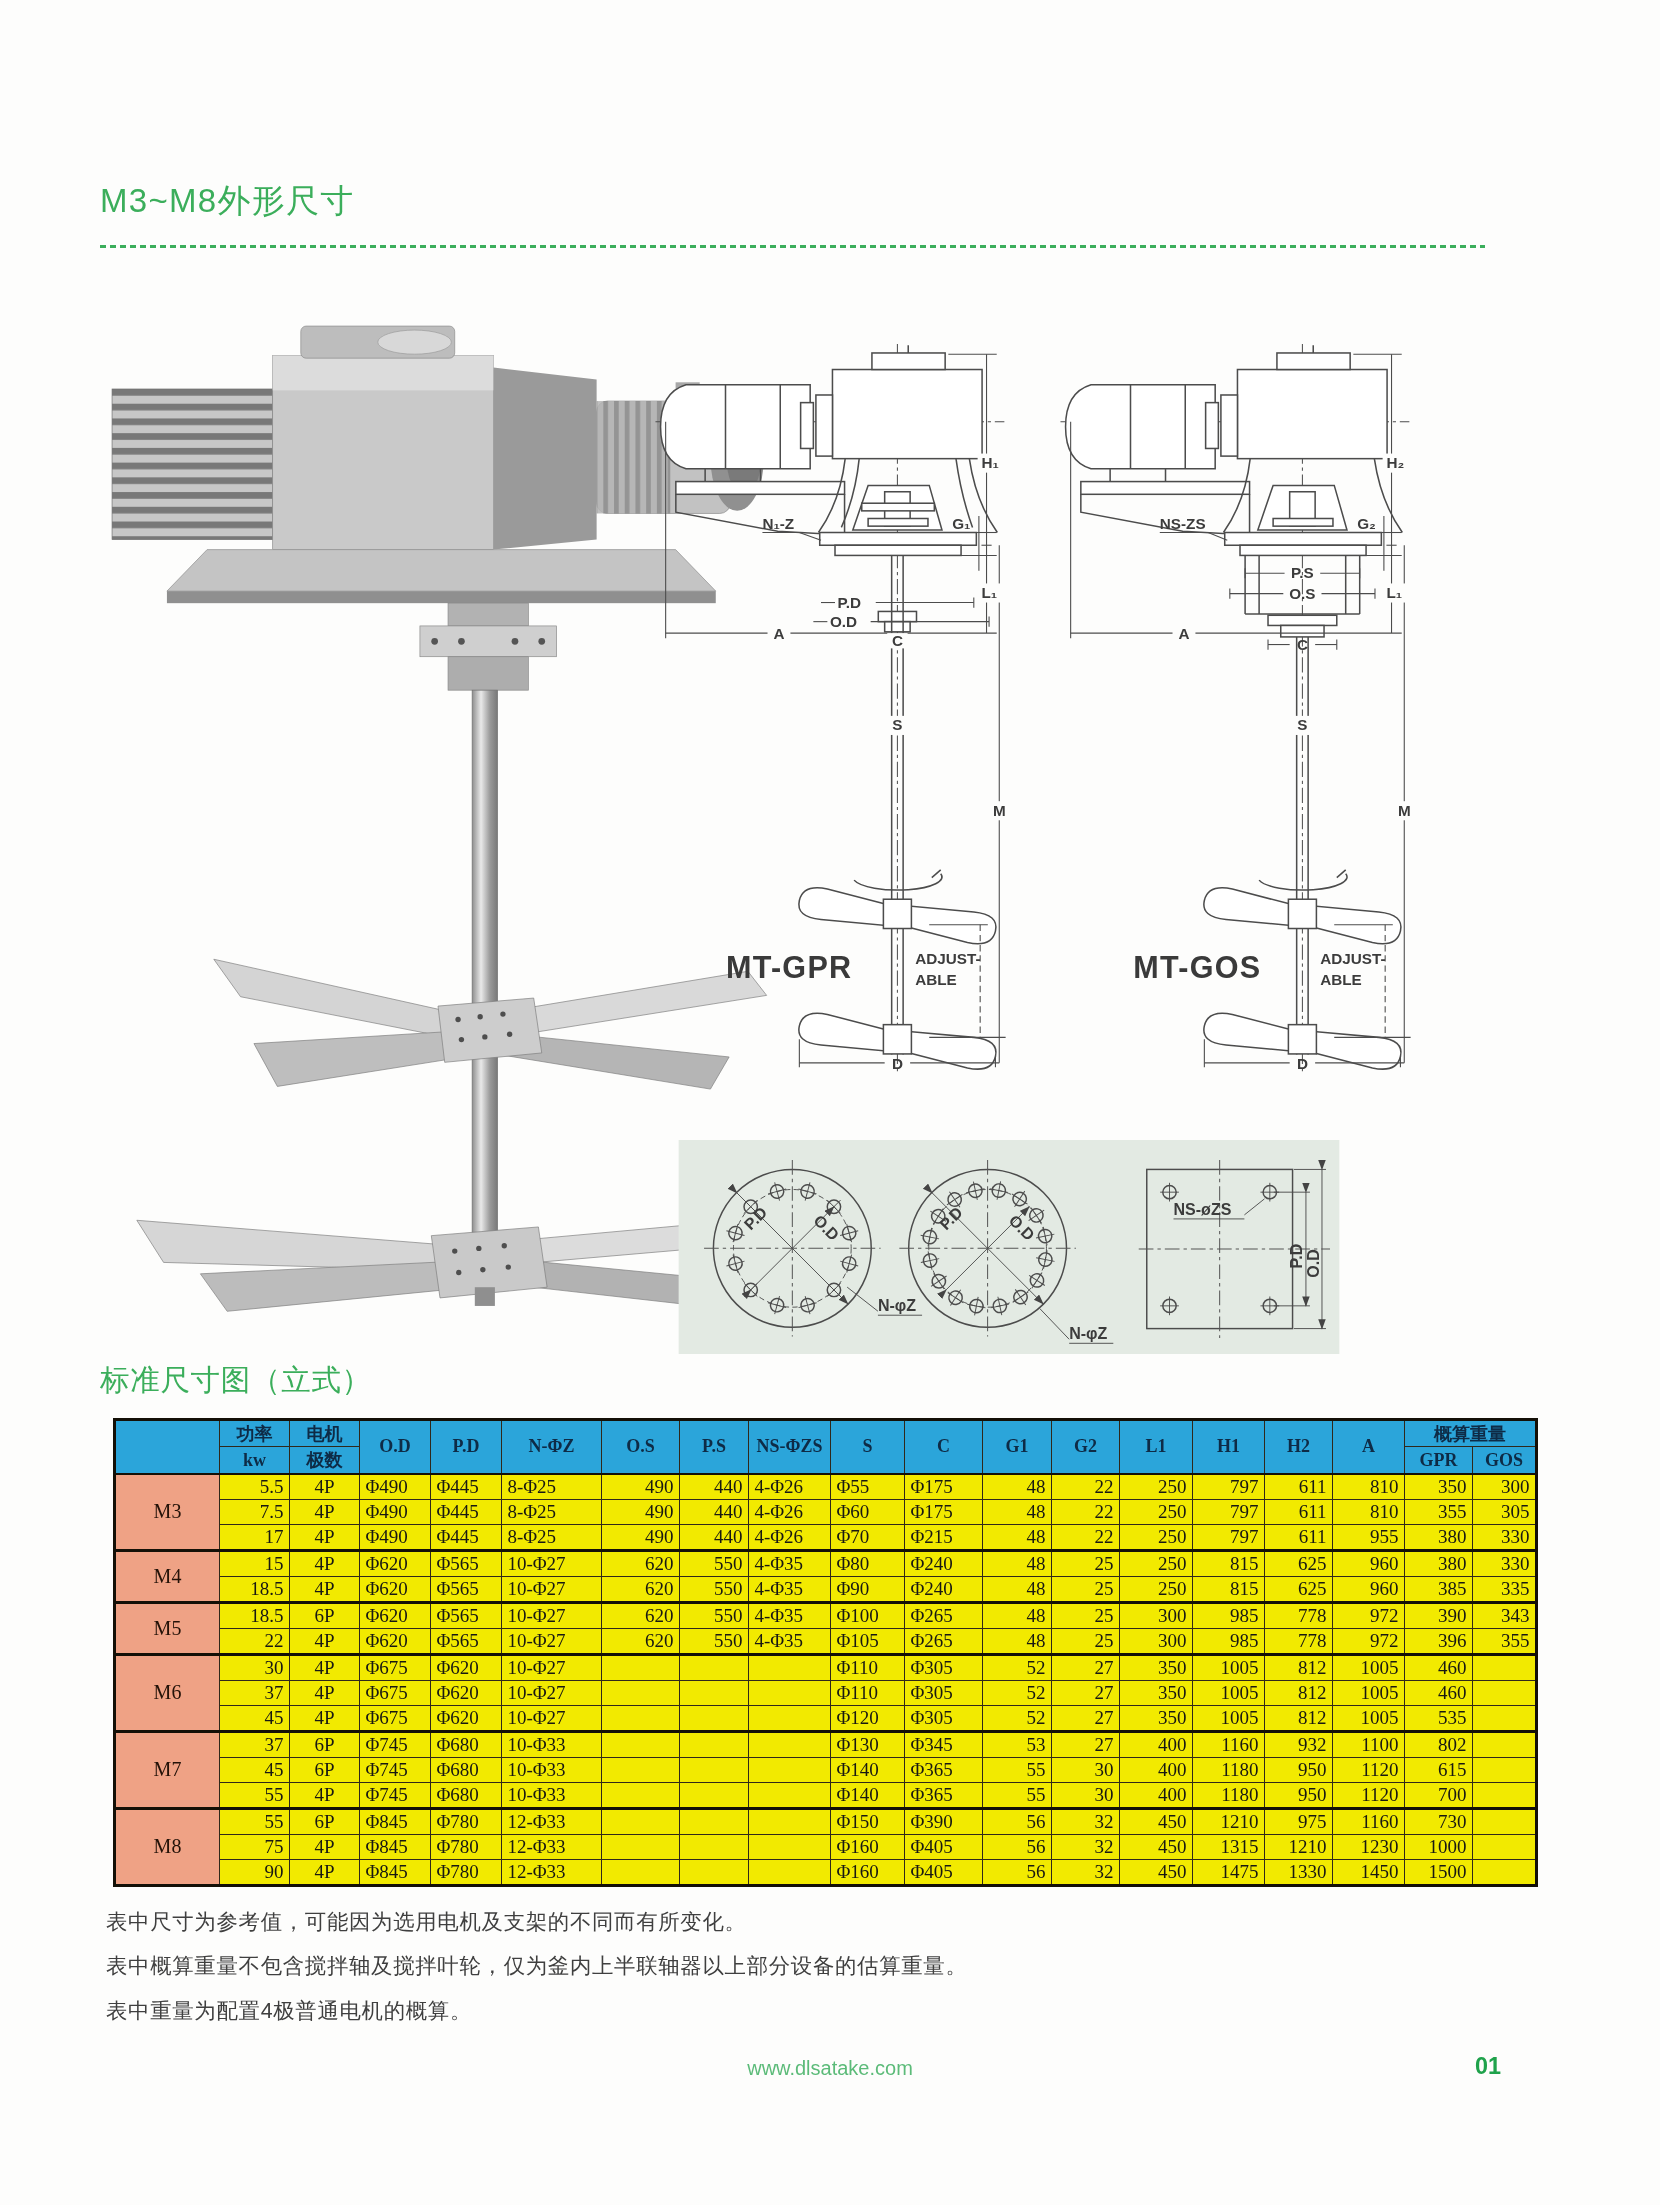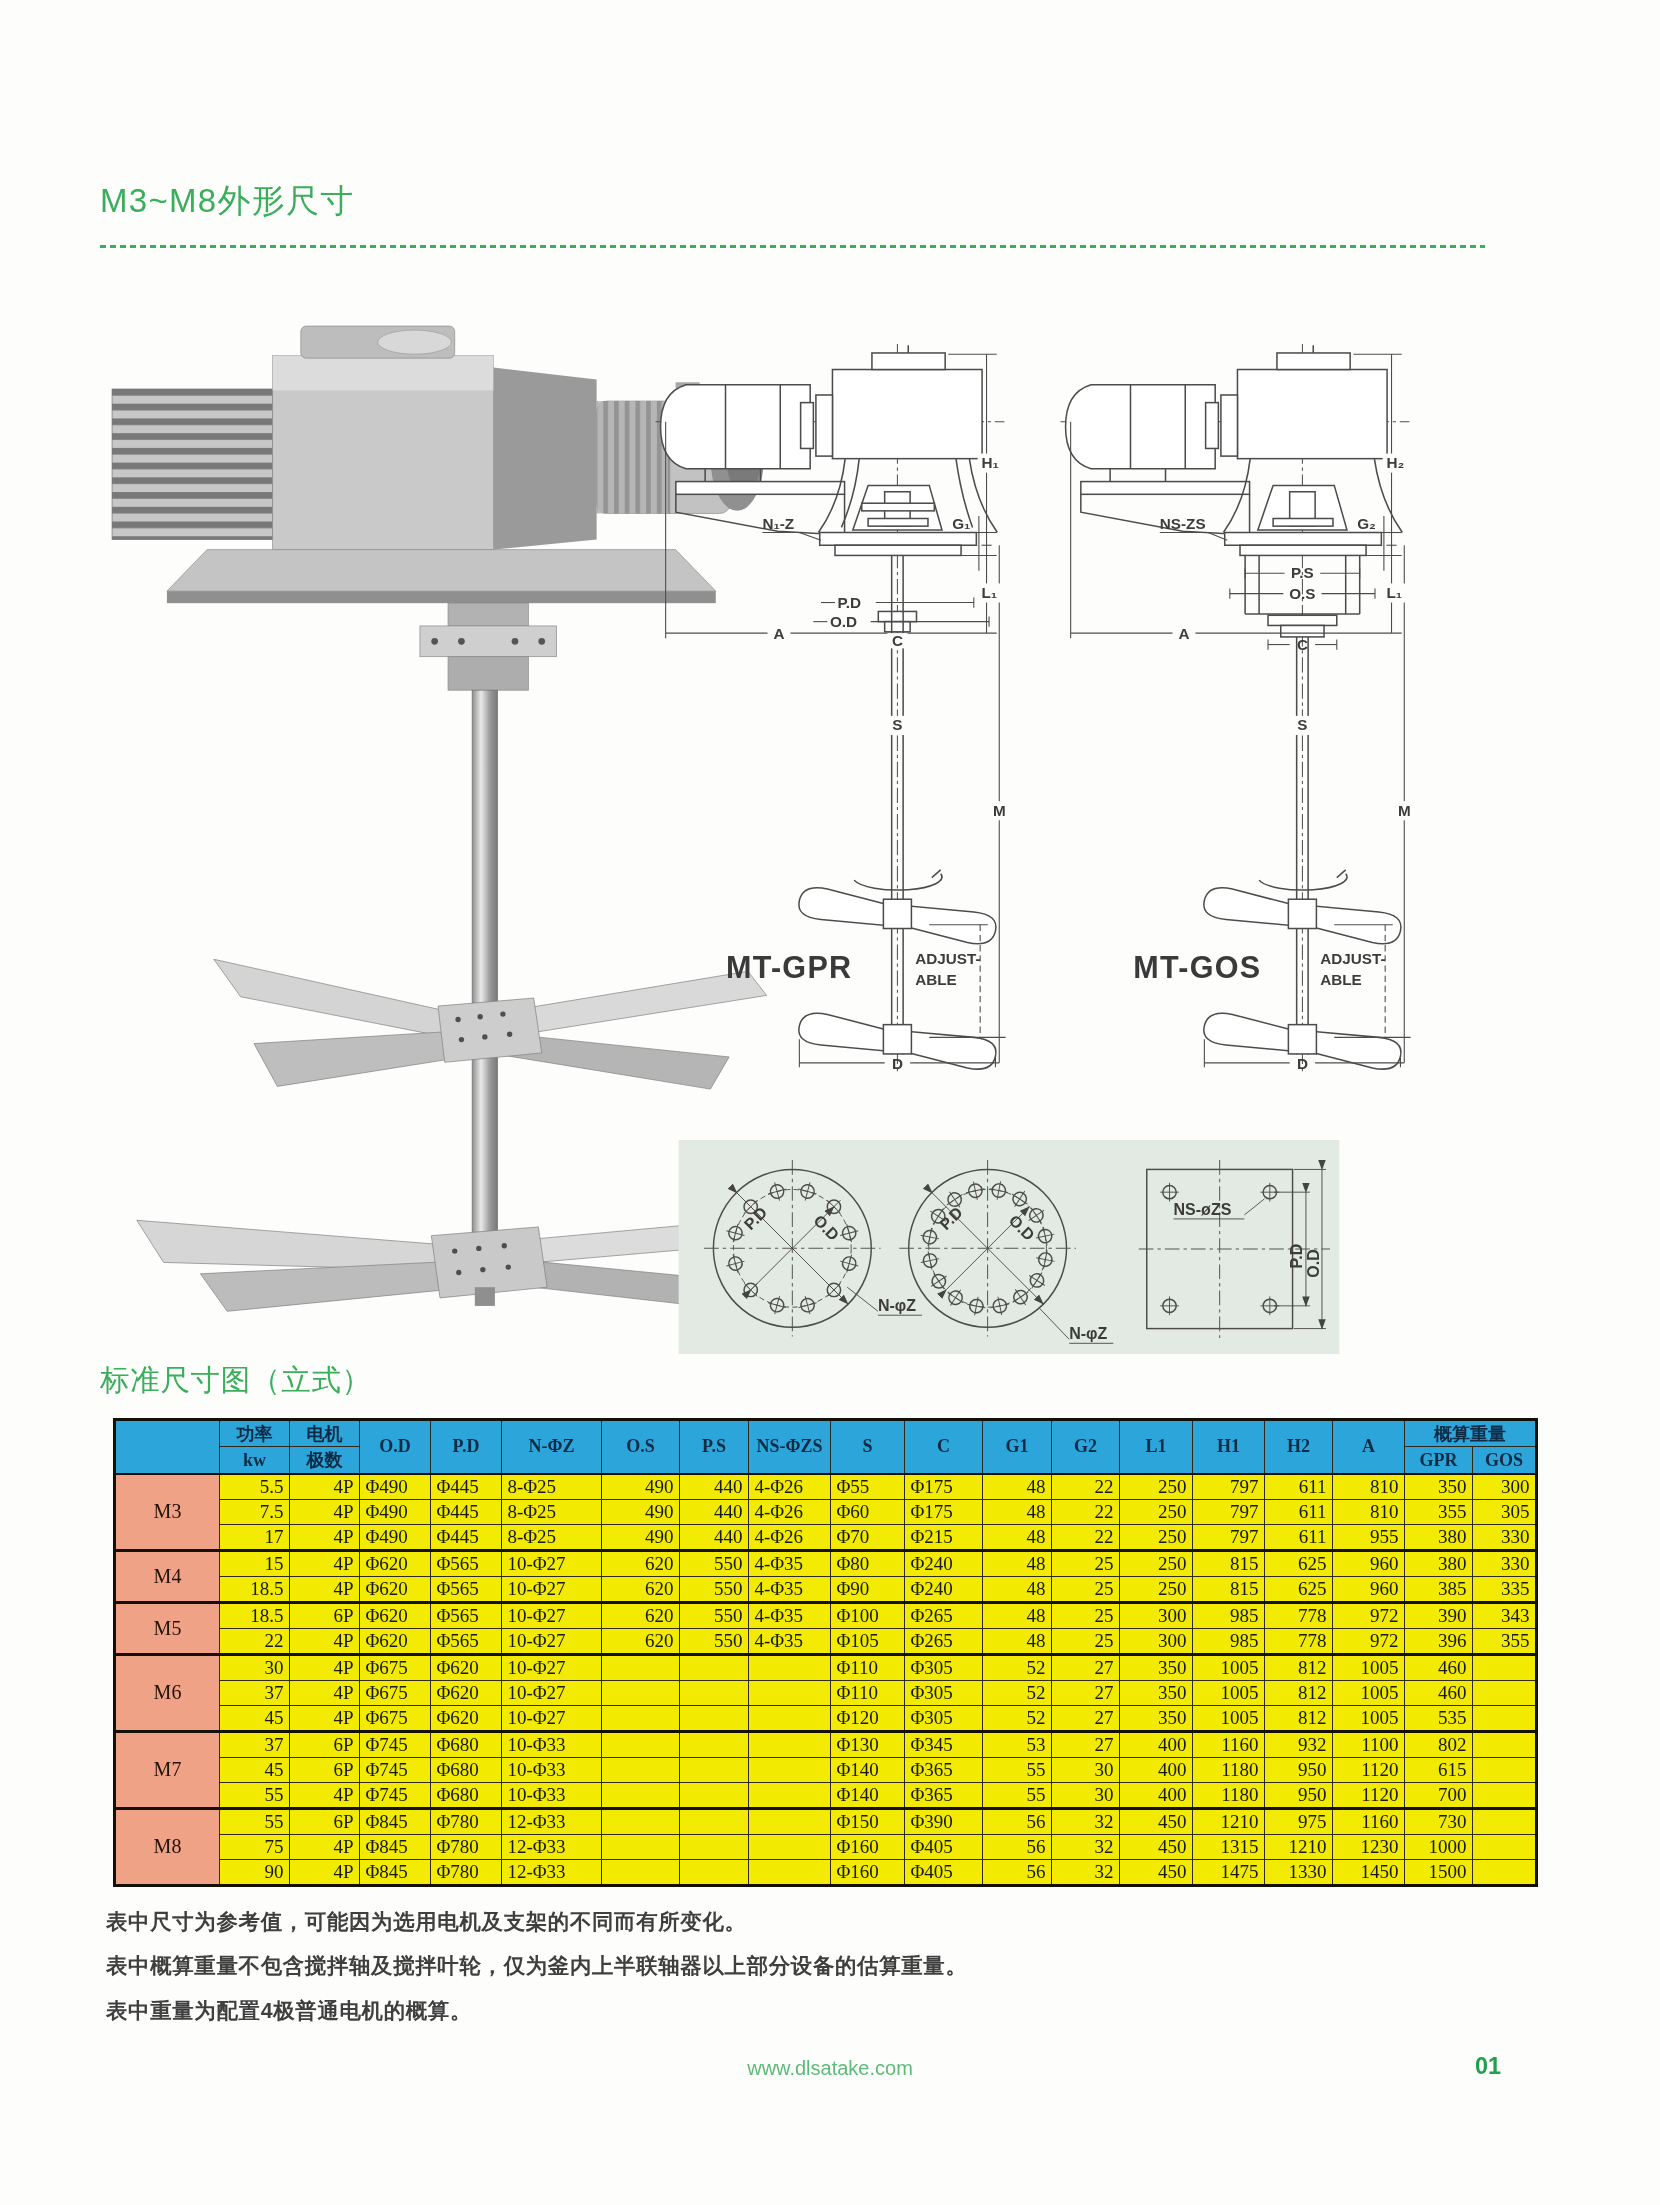--- a/index.html
+++ b/index.html
@@ -32,23 +32,23 @@
   table#spec-table{border-collapse:collapse;table-layout:fixed;
        font-family:Liberation Serif, serif;font-size:19px;color:#181812;
        border:3.3px solid #141007;}
   #spec-table th,#spec-table td{border:1.3px solid #30281a;padding:0 5.4px;overflow:hidden;
        white-space:nowrap;height:24px;}
   #spec-table thead th{background:#2ba5da;color:#0e2b46;font-weight:bold;font-size:18px;height:25.4px;}
   #spec-table tbody td{background:#f2ea00;}
   #spec-table tbody th.model{background:#efa285;color:#241208;font-weight:normal;font-size:20px;}
   #spec-table tbody tr:first-child th,#spec-table tbody tr:first-child td{border-top:2.7px solid #141007;}
   #spec-table tbody tr.gstart th,#spec-table tbody tr.gstart td{border-top:3.3px solid #141007;}
-  .a-left{text-align:left;}.a-center{text-align:right;}.a-right{text-align:right;}
+  .a-left{text-align:left;}.a-center{text-align:center;}.a-right{text-align:right;}
   
-  .note{position:absolute;left:106px;font-size:21.4px;color:#3f3f3f;letter-spacing:0.7px;font-weight:bold;}
+  .note{position:absolute;left:106px;font-size:21.4px;color:#3f3f3f;letter-spacing:0.7px;}
   .site{position:absolute;left:0;top:2057px;width:1660px;text-align:center;font-size:20px;color:#5cbb79;}
   .pageno{position:absolute;left:1447px;top:2053px;width:54px;text-align:right;
           font-size:23.4px;font-weight:bold;color:#1fa24b;}
 </style>
 </head>
 <body>
 
 <div class="page">
 
   <div class="h-title">M3~M8外形尺寸</div>

